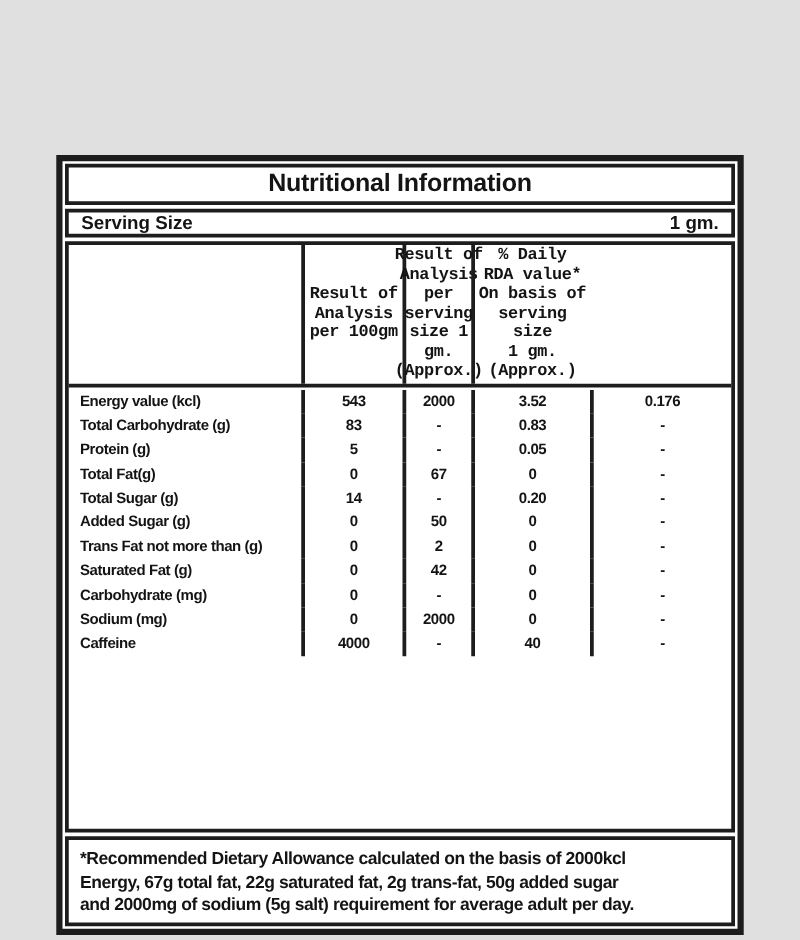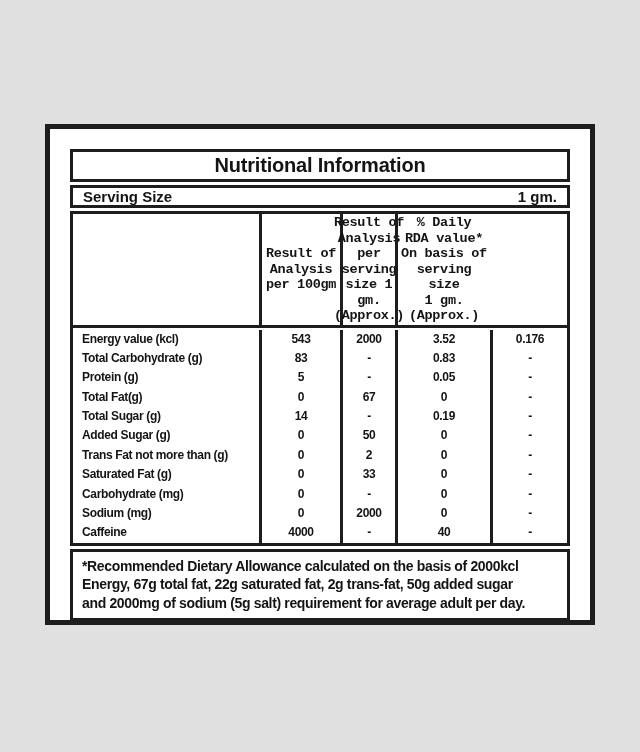--- a/index.html
+++ b/index.html
@@ -7,24 +7,24 @@
   body {
     background:#e0e0e0;
     font-family:"Liberation Sans","DejaVu Sans",sans-serif;
     font-weight:700;
     color:#141414;
     position:relative;
     overflow:hidden;
   }
   .sheet {
     position:absolute; left:45px; top:124px;
-    width:550px; height:501px;
+    width:550px; height:624px;
     background:#fff;
     border:5px solid #1d1d1d;
-    padding:20px;
+    padding:2px;
     display:flex; flex-direction:column; gap:3px;
   }
   .box { border:3px solid #1d1d1d; background:#fff; }
   .title-box {
     height:33px; flex:0 0 33px;
     display:flex; align-items:center; justify-content:center;
   }
   .title-box h1 { font-size:20px; letter-spacing:-0.2px; }
   .serving-box {
     height:23px; flex:0 0 23px;
@@ -130,35 +130,35 @@
         <div class="cell c3">0.05</div>
         <div class="cell c4">-</div>
         <div class="cell c0">Total Fat(g)</div>
         <div class="cell c1">0</div>
         <div class="cell c2">67</div>
         <div class="cell c3">0</div>
         <div class="cell c4">-</div>
         <div class="cell c0">Total Sugar (g)</div>
         <div class="cell c1">14</div>
         <div class="cell c2">-</div>
-        <div class="cell c3">0.19</div>
+        <div class="cell c3">0.20</div>
         <div class="cell c4">-</div>
         <div class="cell c0">Added Sugar (g)</div>
         <div class="cell c1">0</div>
         <div class="cell c2">50</div>
         <div class="cell c3">0</div>
         <div class="cell c4">-</div>
         <div class="cell c0">Trans Fat not more than (g)</div>
         <div class="cell c1">0</div>
         <div class="cell c2">2</div>
         <div class="cell c3">0</div>
         <div class="cell c4">-</div>
         <div class="cell c0">Saturated Fat (g)</div>
         <div class="cell c1">0</div>
-        <div class="cell c2">33</div>
+        <div class="cell c2">42</div>
         <div class="cell c3">0</div>
         <div class="cell c4">-</div>
         <div class="cell c0">Carbohydrate (mg)</div>
         <div class="cell c1">0</div>
         <div class="cell c2">-</div>
         <div class="cell c3">0</div>
         <div class="cell c4">-</div>
         <div class="cell c0">Sodium (mg)</div>
         <div class="cell c1">0</div>
         <div class="cell c2">2000</div>

